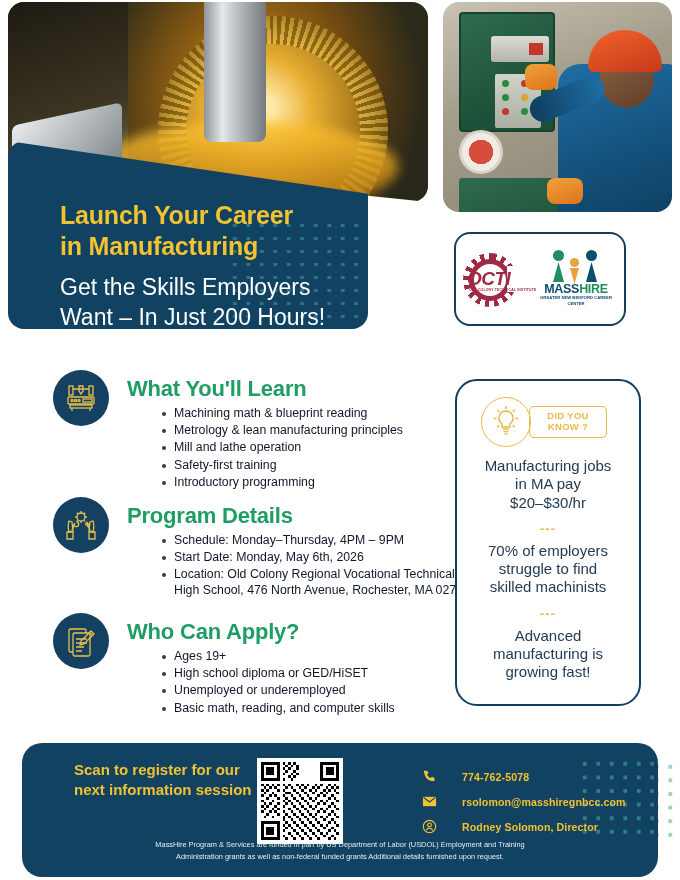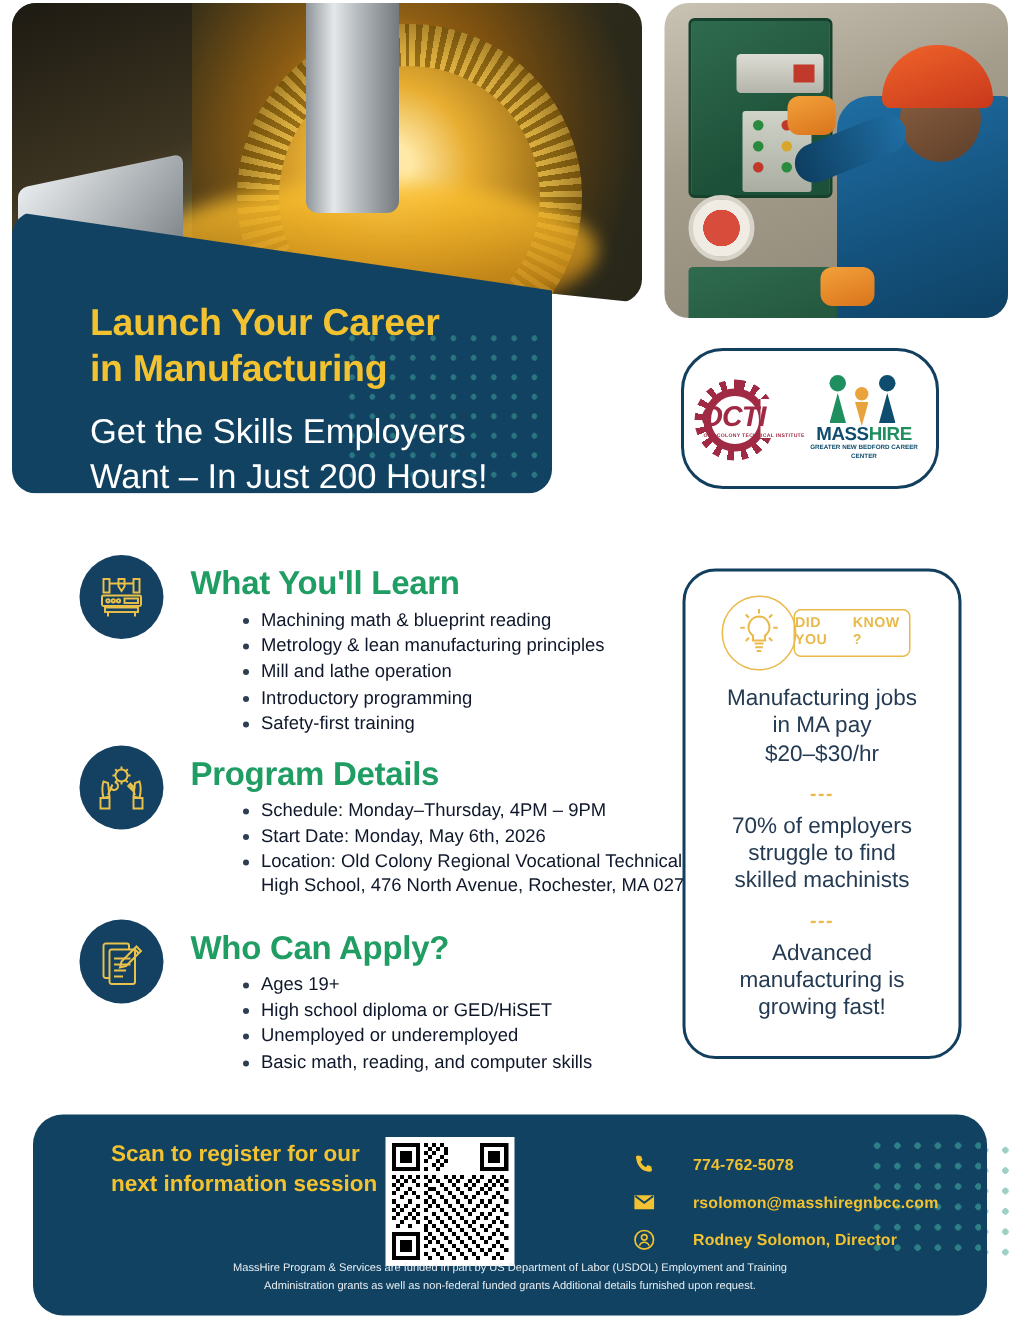--- a/index.html
+++ b/index.html
@@ -128,21 +128,21 @@
     letter-spacing:-.2px;
   }
   .hero-sub{
     position:absolute; left:52px; top:132px; width:340px;
     color:#ffffff; font-size:23px; line-height:1.3; font-weight:400;
   }
 
   
   .logo-card{
     position:absolute; left:454px; top:232px; width:172px; height:94px;
-    background:#fff; border:2px solid #123f5e; border-radius:28px;
+    background:#fff; border:2px solid #123f5e; border-radius:16px;
     display:flex; align-items:center; justify-content:center; gap:10px;
   }
   .octi{ position:relative; width:62px; height:58px; }
   .octi .cog{
     position:absolute; left:2px; top:3px; width:54px; height:54px; border-radius:50%;
     background: repeating-conic-gradient(from 6deg,#a02a44 0 10deg, transparent 10deg 22deg);
   }
   .octi .cog:after{
     content:""; position:absolute; left:6px; top:6px; right:6px; bottom:6px; border-radius:50%;
     border:5px solid #a02a44; background:#fff;
@@ -199,21 +199,21 @@
     display:flex; flex-direction:column; align-items:center; padding-top:16px;
   }
   .dyk-badge{ position:relative; width:150px; height:50px; }
   .bulb-circle{
     position:absolute; left:8px; top:0; width:50px; height:50px; border-radius:50%;
     border:1.6px solid #e9b949;
   }
   .badge-box{
     position:absolute; left:56px; top:9px; width:78px; height:32px;
     border:1.6px solid #e9b949; border-radius:5px;
-    display:flex; flex-direction:row; align-items:center; justify-content:center;
+    display:flex; flex-direction:column; align-items:center; justify-content:center;
     color:#e9b949; font-size:9.5px; font-weight:bold; line-height:1.12; letter-spacing:.3px;
   }
   .dyk-fact{
     width:100%; text-align:center; color:#243b53;
     font-size:15px; line-height:1.22; padding:0 8px;
   }
   .dyk-sep{ color:#e9b949; font-size:13px; letter-spacing:1px; margin:9px 0 6px; font-weight:bold; }
 
   
   .footer-dots{
@@ -334,22 +334,22 @@
         <rect x="19" y="18" width="9" height="3"></rect>
         <rect x="6" y="24" width="22" height="3"></rect>
         <path d="M8 27v3M26 27v3"></path>
       </svg>
     </div>
     <div class="sec-head">What You'll Learn</div>
     <ul class="sec-list">
       <li>Machining math &amp; blueprint reading</li>
       <li>Metrology &amp; lean manufacturing principles</li>
       <li>Mill and lathe operation</li>
+      <li>Safety-first training</li>
       <li>Introductory programming</li>
-      <li>Safety-first training</li>
     </ul>
   </div>
 
   <div class="section" style="left:53px; top:497px; width:390px; height:120px;">
     <div class="sec-icon">
       <svg width="36" height="34" viewBox="0 0 36 34" fill="none" stroke="#e9c14b" stroke-width="1.3">
         <path d="M6 24c-1-4-1-8 0-11l3 1 1 9z"></path>
         <path d="M4 24h6v7H4z"></path>
         <path d="M30 24c1-4 1-8 0-11l-3 1-1 9z"></path>
         <path d="M26 24h6v7h-6z"></path>

